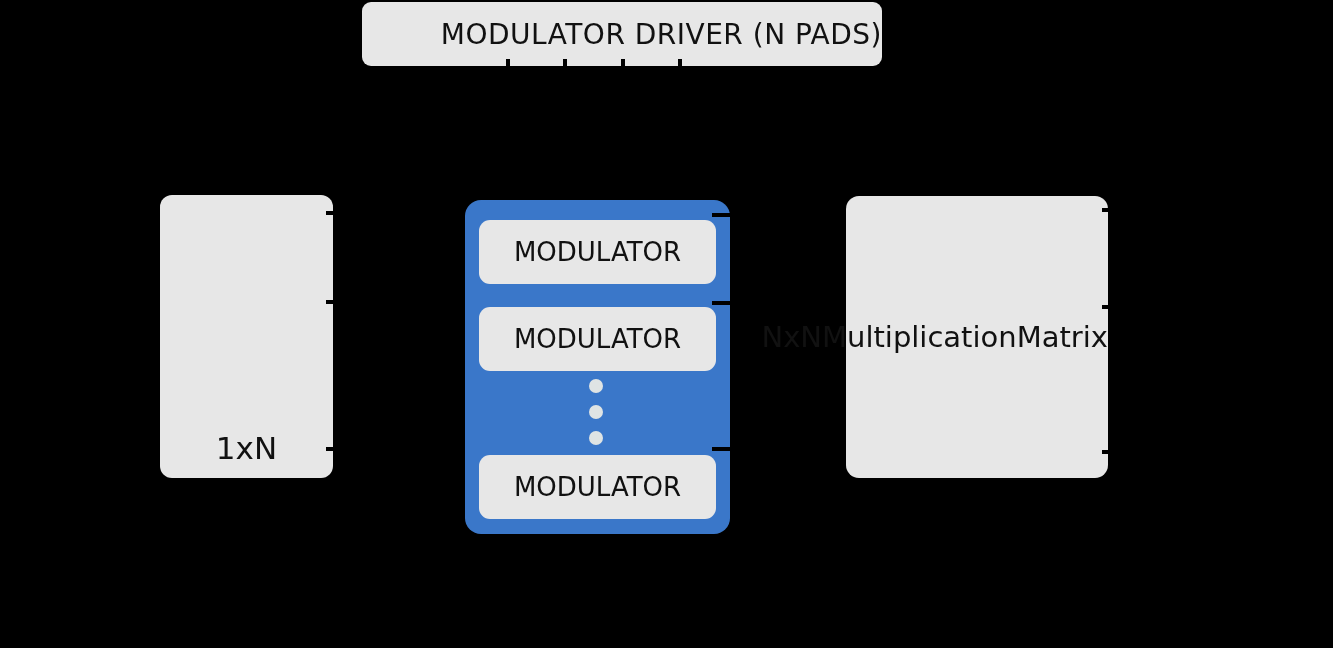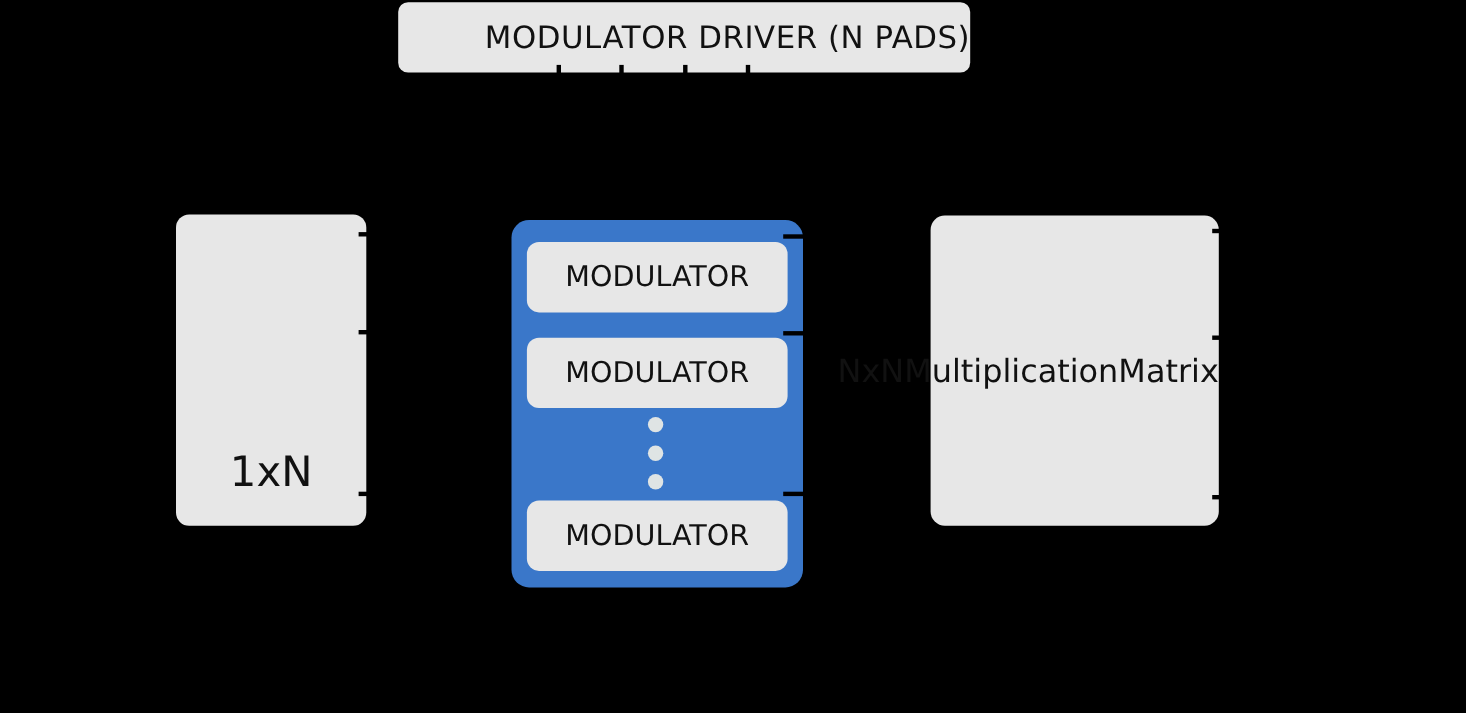--- a/index.html
+++ b/index.html
@@ -43,23 +43,23 @@
   .v-stub.s1 { left: 506px; }
   .v-stub.s2 { left: 563px; }
   .v-stub.s3 { left: 621px; }
   .v-stub.s4 { left: 678px; }
   
   .splitter-box {
     left: 160px; top: 195px;
     width: 173px; height: 283px;
     border-radius: 12px;
     flex-direction: column;
-    font-size: 38px;
+    font-size: 31px;
     line-height: 47px;
-    padding-bottom: 25px;
+    padding-bottom: 6px;
   }
   
   .h-stub {
     position: absolute;
     height: 4px;
     background: #000000;
   }
   .splitter-stub { left: 326px; width: 10px; }
   .splitter-stub.r1 { top: 211px; }
   .splitter-stub.r2 { top: 300px; }

